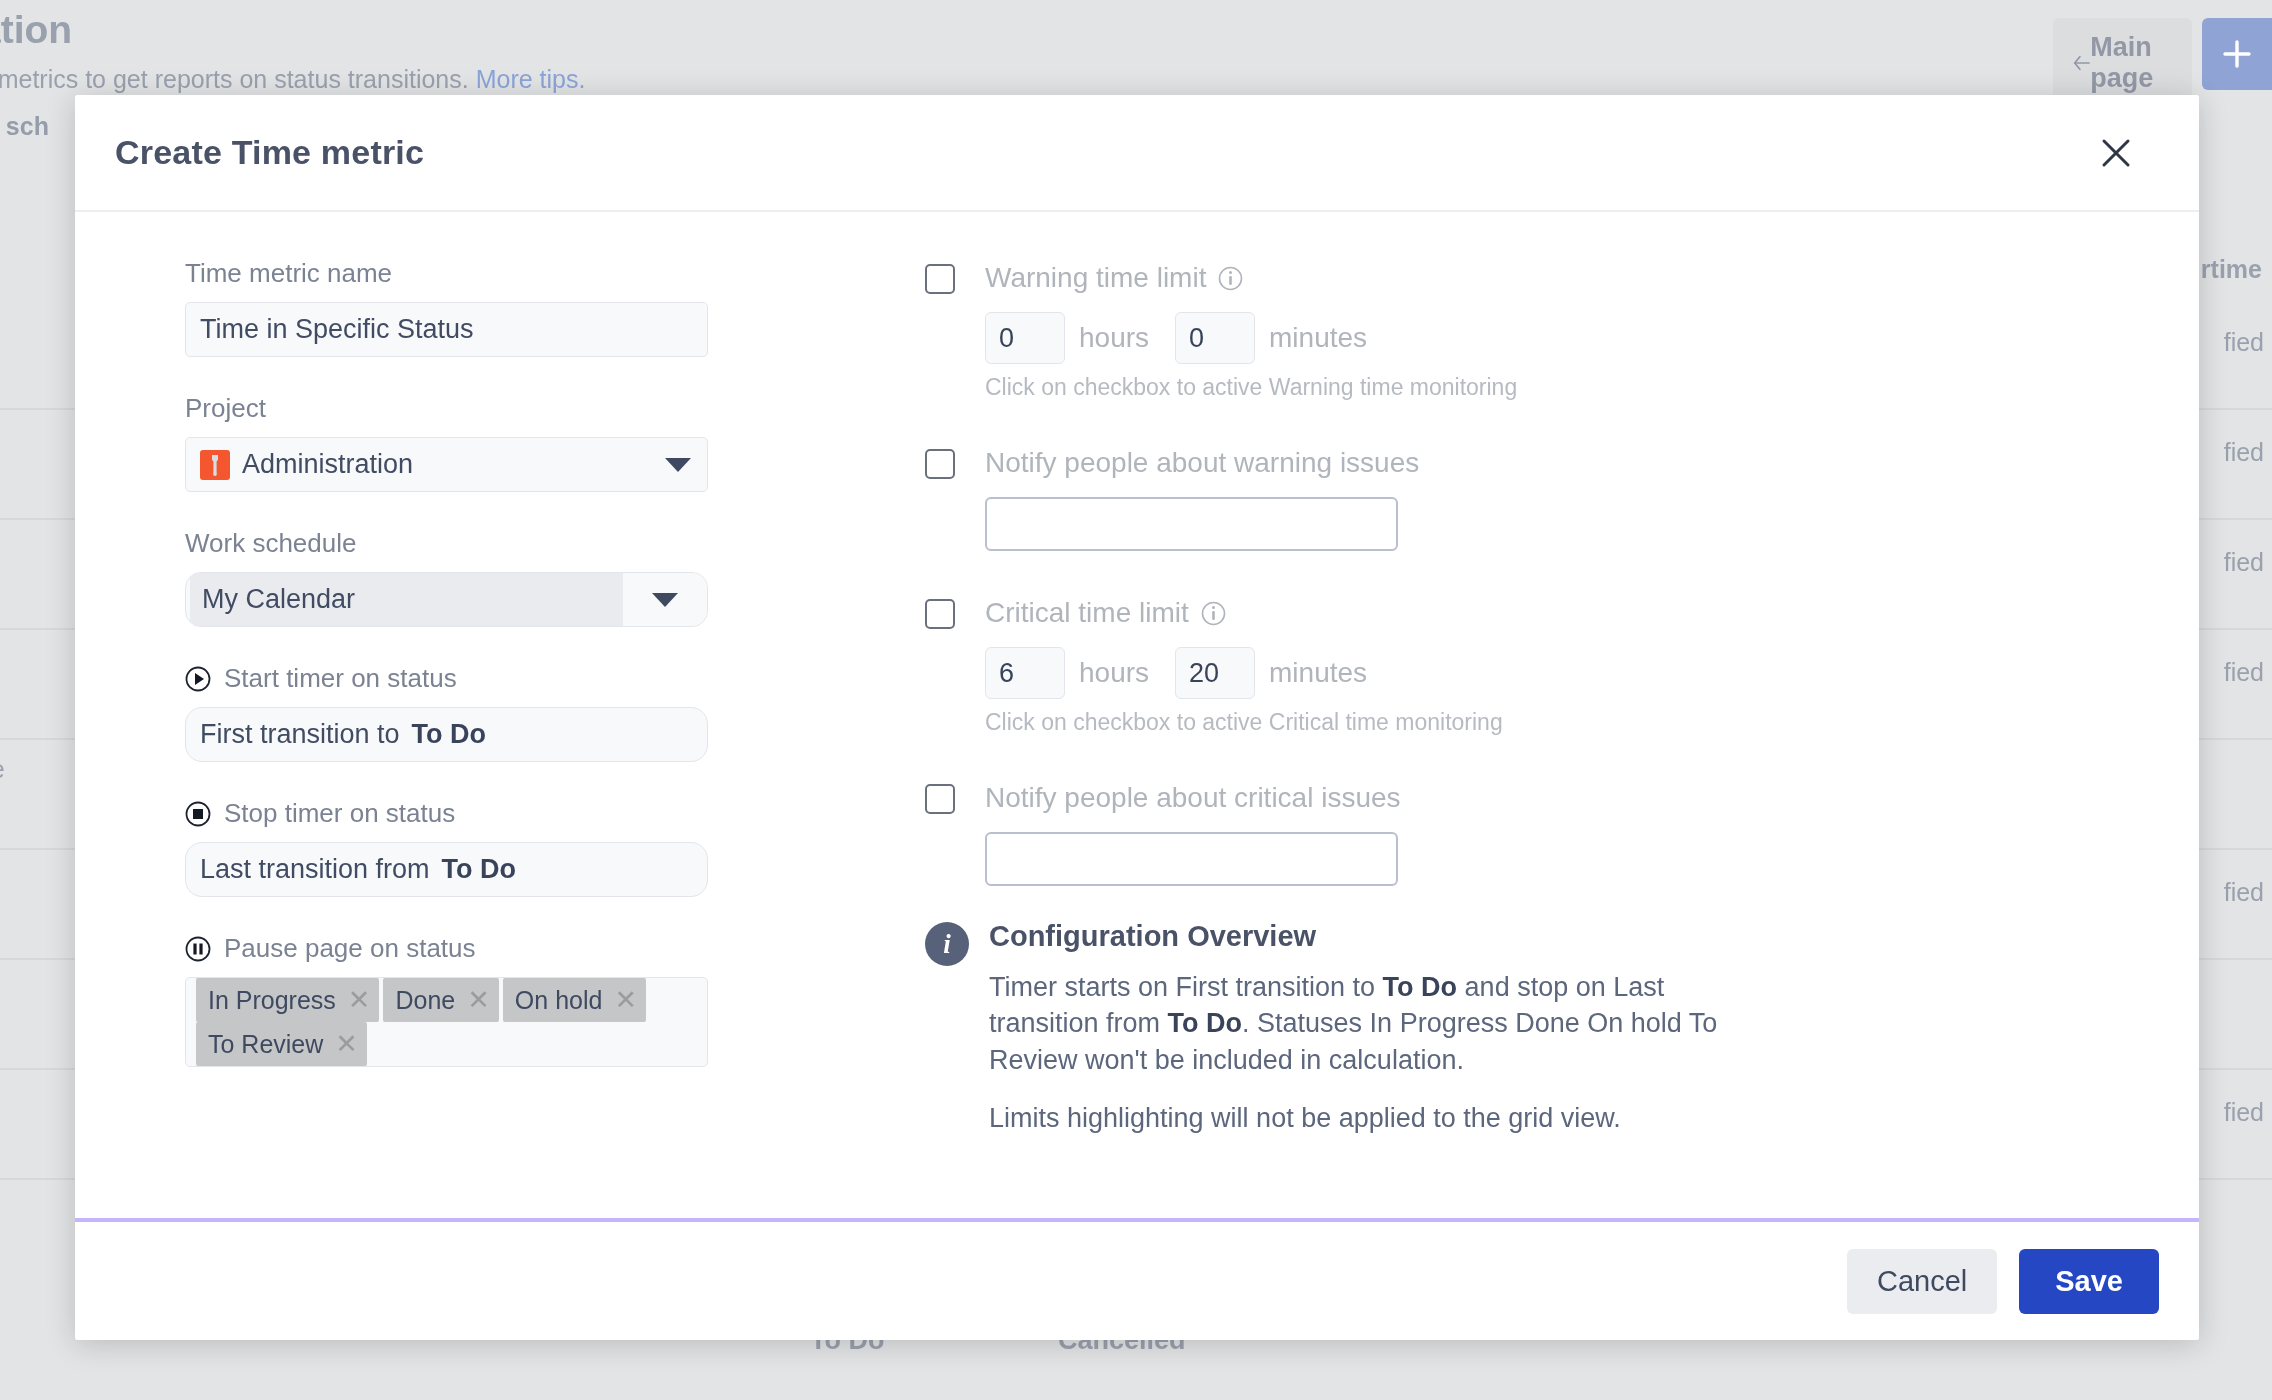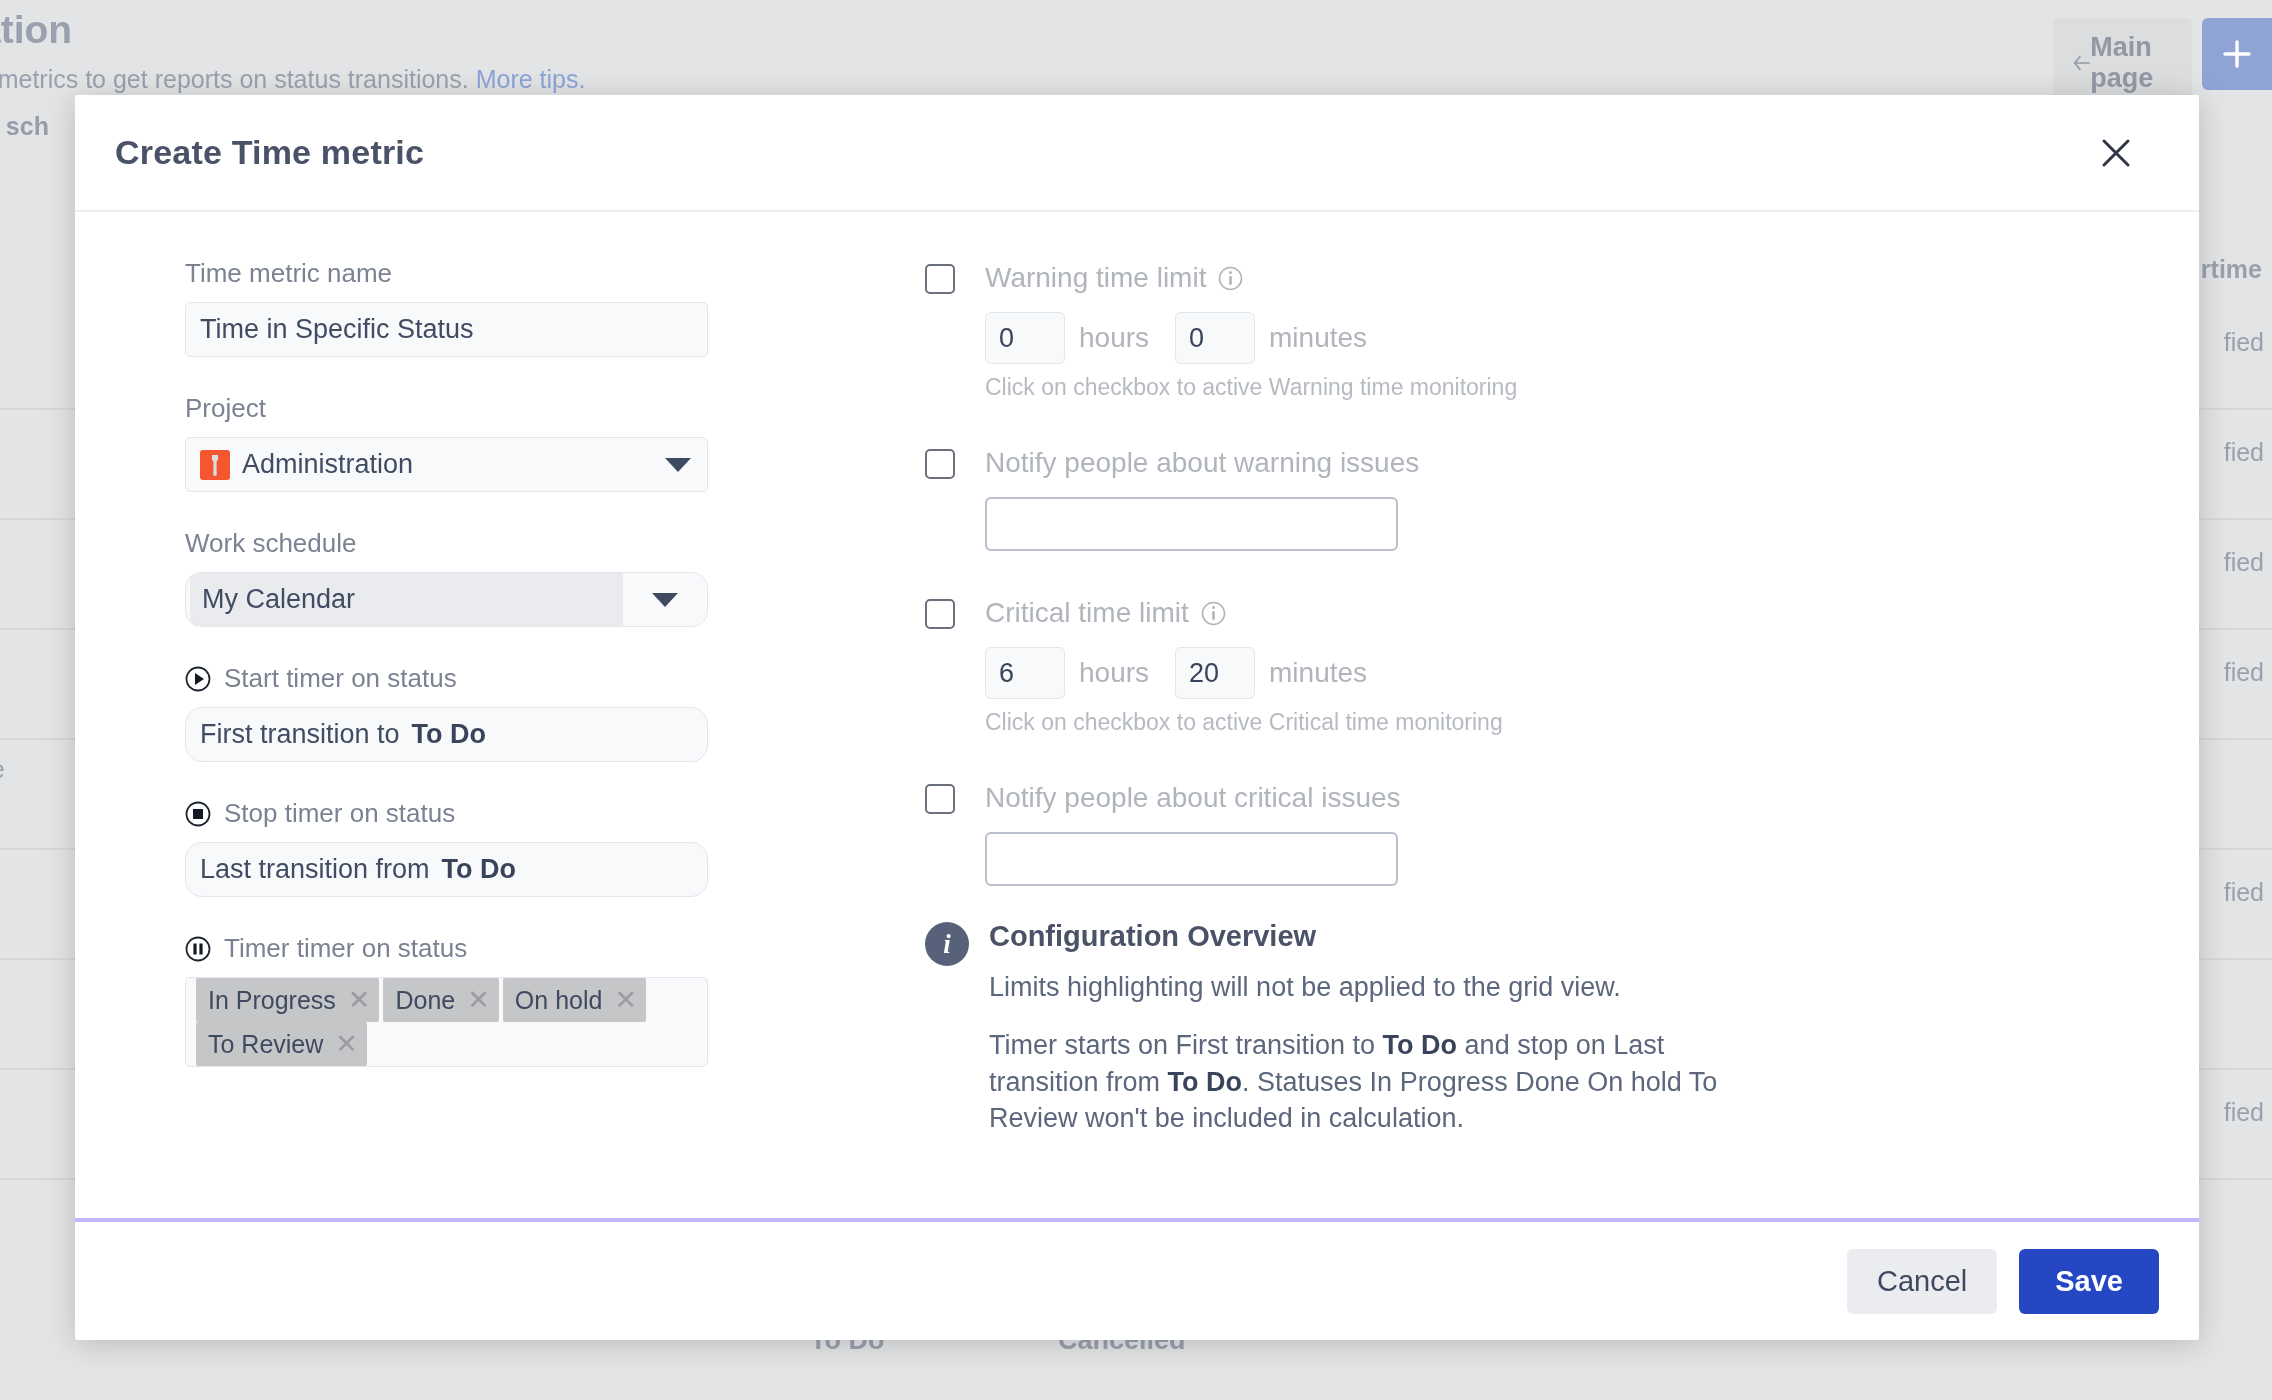--- a/index.html
+++ b/index.html
@@ -427,21 +427,21 @@
         </div>
       </div>
 
       <div class="field-block">
         <div class="timer-head">
           <svg class="tic" viewBox="0 0 26 26">
             <circle cx="13" cy="13" r="11.5" fill="#fff" stroke="#1c232f" stroke-width="1.8"></circle>
             <rect x="8.4" y="7.5" width="3.2" height="11" fill="#141a24"></rect>
             <rect x="14.4" y="7.5" width="3.2" height="11" fill="#141a24"></rect>
           </svg>
-          <span class="tlabel">Timer timer on status</span>
+          <span class="tlabel">Pause page on status</span>
         </div>
         <div class="tags-box">
           <span class="tag">
             <span>In Progress</span>
             <span class="tx">✕</span>
           </span>
           <span class="tag">
             <span>Done</span>
             <span class="tx">✕</span>
           </span>
@@ -525,22 +525,22 @@
             <span>Notify people about critical issues</span>
           </div>
           <div class="notify-box"></div>
         </div>
       </div>
 
       <div class="cfg">
         <div class="cfg-icon">i</div>
         <div class="cfg-body">
           <div class="cfg-title">Configuration Overview</div>
+          <div class="cfg-p"><span>Timer starts on First transition to </span><b>To Do</b><span> and stop on Last transition from </span><b>To Do</b><span>. Statuses In Progress Done On hold To Review won't be included in calculation.</span></div>
           <div class="cfg-p">Limits highlighting will not be applied to the grid view.</div>
-          <div class="cfg-p"><span>Timer starts on First transition to </span><b>To Do</b><span> and stop on Last transition from </span><b>To Do</b><span>. Statuses In Progress Done On hold To Review won't be included in calculation.</span></div>
         </div>
       </div>
     </div>
   </div>
 
   <div class="modal-foot">
     <div class="btn btn-cancel">Cancel</div>
     <div class="btn btn-save">Save</div>
   </div>
 </div>

